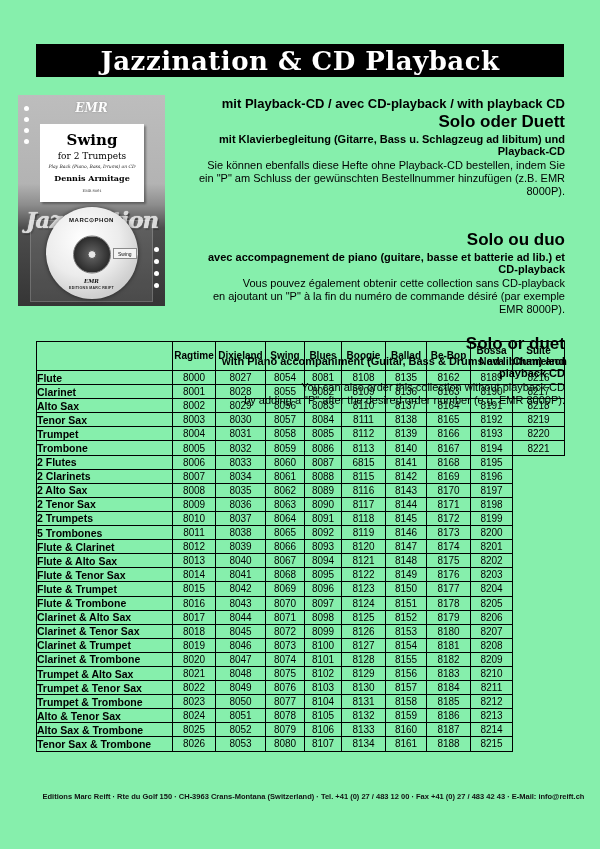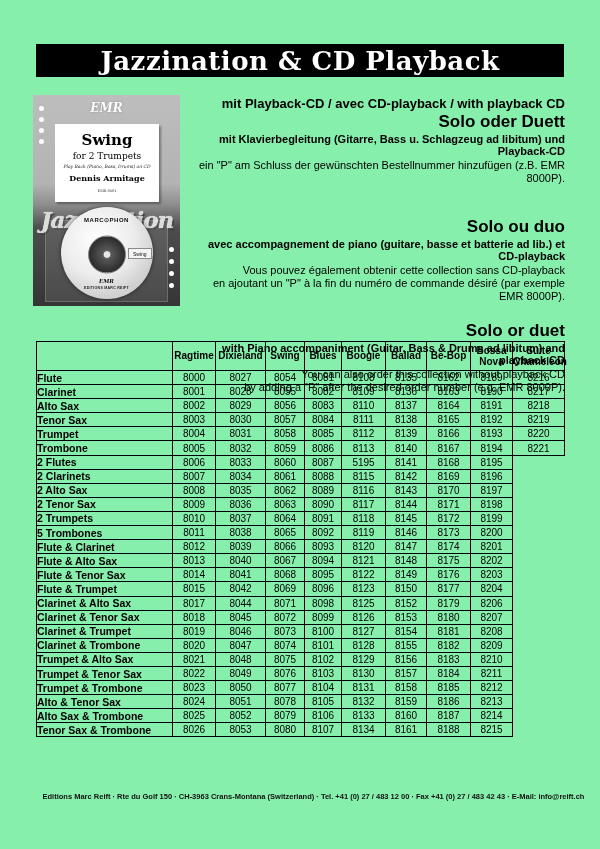--- a/index.html
+++ b/index.html
@@ -14,21 +14,21 @@
     position:absolute; left:36px; top:44px; width:528px; height:33px;
     background:#000; display:flex; align-items:center; justify-content:center;
   }
   .banner .title {
     font-family:"DejaVu Serif", serif; font-weight:bold; font-size:26px;
     color:#fff; letter-spacing:0.5px; white-space:nowrap;
   }
 
   
   .cover {
-    position:absolute; left:33px; top:95px; width:147px; height:211px;
+    position:absolute; left:18px; top:95px; width:147px; height:211px;
     background:linear-gradient(180deg,#bdbdbd 0%,#b3b3b3 42%,#8d8d8d 52%,#4d4d4d 63%,#353535 100%);
     overflow:hidden;
   }
   .cover-logo {
     position:absolute; top:6px; left:0; width:100%; text-align:center;
     font-family:"DejaVu Serif", serif; font-style:italic; font-weight:bold;
     font-size:12px; color:#fdfdfd; text-shadow:0 0 2px #8a8a8a;
   }
   .swing-box {
     position:absolute; left:22px; top:29px; width:104px; height:78px;
@@ -161,20 +161,21 @@
     <div class="dot" style="right:6px; top:188px;"></div>
   </div>
 
   <div class="intro">
     <div class="intro-sub">mit Playback-CD / avec CD-playback / with playback CD</div>
 
     <div class="section-de">
       <div class="sec-heading">Solo oder Duett</div>
       <div class="sec-subheading">mit Klavierbegleitung (Gitarre, Bass u. Schlagzeug ad libitum) und Playback-CD</div>
       <div class="sec-body">
+        <div>Sie können ebenfalls diese Hefte ohne Playback-CD bestellen, indem Sie</div>
         <div>ein "P" am Schluss der gewünschten Bestellnummer hinzufügen (z.B. EMR 8000P).</div>
       </div>
     </div>
 
     <div class="section-fr">
       <div class="sec-heading">Solo ou duo</div>
       <div class="sec-subheading">avec accompagnement de piano (guitare, basse et batterie ad lib.) et CD-playback</div>
       <div class="sec-body">
         <div>Vous pouvez également obtenir cette collection sans CD-playback</div>
         <div>en ajoutant un "P" à la fin du numéro de commande désiré (par exemple EMR 8000P).</div>
@@ -290,21 +291,21 @@
           <td>8167</td>
           <td>8194</td>
           <td>8221</td>
         </tr>
         <tr>
           <td class="instrument">2 Flutes</td>
           <td>8006</td>
           <td>8033</td>
           <td>8060</td>
           <td>8087</td>
-          <td>5195</td>
+          <td>6815</td>
           <td>8141</td>
           <td>8168</td>
           <td>8195</td>
           <td class="no-cell"></td>
         </tr>
         <tr>
           <td class="instrument">2 Clarinets</td>
           <td>8007</td>
           <td>8034</td>
           <td>8061</td>
@@ -405,20 +406,32 @@
           <td>8042</td>
           <td>8069</td>
           <td>8096</td>
           <td>8123</td>
           <td>8150</td>
           <td>8177</td>
           <td>8204</td>
           <td class="no-cell"></td>
         </tr>
         <tr>
+          <td class="instrument">Flute &amp; Trombone</td>
+          <td>8016</td>
+          <td>8043</td>
+          <td>8070</td>
+          <td>8097</td>
+          <td>8124</td>
+          <td>8151</td>
+          <td>8178</td>
+          <td>8205</td>
+          <td class="no-cell"></td>
+        </tr>
+        <tr>
           <td class="instrument">Clarinet &amp; Alto Sax</td>
           <td>8017</td>
           <td>8044</td>
           <td>8071</td>
           <td>8098</td>
           <td>8125</td>
           <td>8152</td>
           <td>8179</td>
           <td>8206</td>
           <td class="no-cell"></td>

